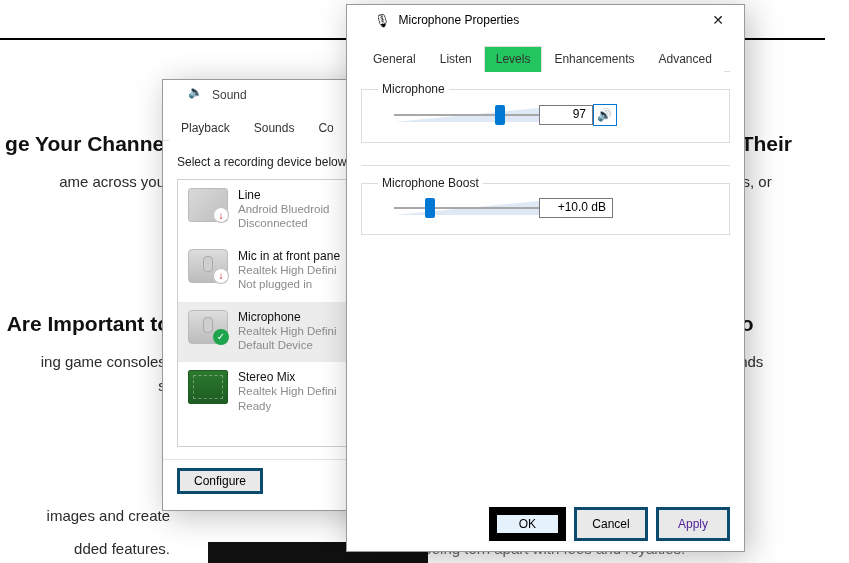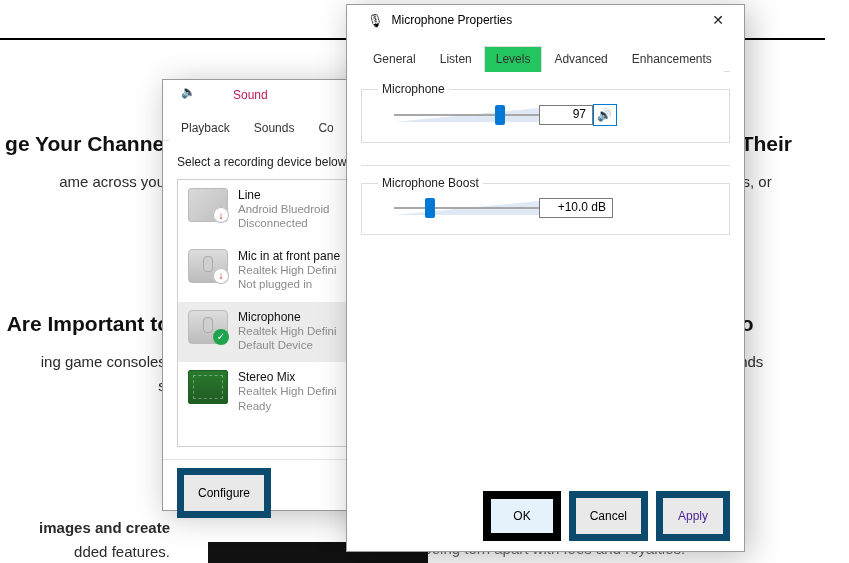--- a/index.html
+++ b/index.html
@@ -12,22 +12,22 @@
   .bg p { font-size: 15px; color: #2b2b2b; margin-top: 15px; line-height: 1.45; }
 
   .bg-col-left { position:absolute; left:0; width:170px; text-align:right; }
   .bg-col-right { position:absolute; right:24px; width:110px; text-align:left; }
 
   .thumb { position:absolute; left:208px; bottom:0; width:220px; height:21px; background:#111; }
 
   
   .win { position:absolute; background:#fff; border:1px solid #9a9a9a; box-shadow: 5px 5px 30px rgba(0,0,0,.25); }
   #sound-win { left:162px; top:79px; width:400px; height:432px; }
-  .titlebar { height:30px; display:flex; align-items:center; padding:0 20px; gap:8px; }
-  .titlebar .title { font-size:12px; color:#be185d;margin-left:28px; }
+  .titlebar { height:30px; display:flex; align-items:center; padding:0 27px; gap:8px; }
+  .titlebar .title { font-size:12px; color:#404040; }
   .speaker-glyph { width:14px; height:14px; position:relative; }
   .speaker-glyph::before { content:"🔈"; font-size:12px; color:#666; position:absolute; left:-2px; top:-3px; }
 
   .tabstrip { display:flex; border-bottom:1px solid #dcdcdc; padding:0 6px; margin-top:4px; }
   .tab { padding:5px 11px 6px; font-size:12px; color:#333; border:1px solid transparent; border-bottom:none; background:#fff; cursor:default; position:relative; top:1px; }
   .tab.active { border-color:#dcdcdc; background:#22c55e; z-index:2; }
   .tab.inactive { background:#fff; }
 
   .inner { padding:10px 14px 12px; }
   .instr { font-size:12px; color:#222; margin:4px 0 10px; }
@@ -36,21 +36,21 @@
   .dev { display:flex; gap:10px; align-items:flex-start; padding:8px 10px 10px; }
   .dev.sel { background:#ececec; }
   .dev-icon { width:40px; height:34px; position:relative; flex:none; }
   .dev-texts { display:flex; flex-direction:column; }
   .dev-name { font-size:12px; color:#111; }
   .dev-sub { font-size:11.5px; color:#8b8b8b; line-height:1.25; }
   .badge { position:absolute; right:-2px; bottom:-2px; width:16px; height:16px; border-radius:50%; background:#fff; box-shadow:0 0 0 1px #bbb inset; display:flex; align-items:center; justify-content:center; font-size:10px; }
   .badge.down { color:#d40000; }
   .badge.ok { background:#1ea44c; color:#fff; box-shadow:none; }
 
-  .btn { background:#e9e9e9; border:7px solid #0c4a6e; padding:11px 14px; font-size:12px; cursor:default; }
+  .btn { background:#e9e9e9; border:3px solid #0c4a6e; padding:3px 14px; font-size:12px; cursor:default; }
   .btn.primary { border:8px solid #000000; background:#e5f1fb; padding:2px 22px; }
   .btn.disabled { color:#4c1d95; }
 
   .sound-footer { display:flex; justify-content:space-between; padding:8px 14px; border-top:1px solid #e3e3e3; }
 
   
   .ic-line { background:linear-gradient(135deg,#d9d9d9,#bfbfbf); border:1px solid #bbb; border-radius:3px; }
   .ic-mic  { background:linear-gradient(#ddd,#bcbcbc); border:1px solid #bbb; border-radius:4px; }
   .ic-mic::after { content:""; position:absolute; left:50%; top:6px; width:8px; height:14px; background:#cfcfcf; border:1px solid #aaa; border-radius:4px; transform:translateX(-50%); }
   .ic-board { background:linear-gradient(#2a7a2e,#1e5b22); border:1px solid #1e5b22; border-radius:2px; }
@@ -90,22 +90,22 @@
   <div class="bg-col-left" style="top:100px;">
     <h2>ge Your Channel</h2>
     <p>ame across your</p>
   </div>
   <div class="bg-col-left" style="top:280px;">
     <h2>Are Important to</h2>
     <p>ing game consoles.</p>
     <p style="margin-top:2px;">s.</p>
   </div>
   <div class="bg-col-left" style="top:505px;">
-    <p style="margin-top:12px;font-weight:bold;">images and create</p>
-    <p style="margin-top:2px;">dded features.</p>
+    <p style="margin-top:0;">images and create</p>
+    <p style="margin-top:11px;">dded features.</p>
   </div>
   <div class="bg-col-right" style="top:100px;">
     <h2>ut Their</h2>
     <p>ost is, or</p>
   </div>
   <div class="bg-col-right" style="top:280px;">
     <h2>d to</h2>
     <p>sounds</p>
   </div>
   <div class="bg-col-right" style="top:465px;">
@@ -181,22 +181,22 @@
       <span style="font-size:12px;">Microphone Properties</span>
     </div>
     <div class="close-x">✕</div>
   </div>
 
   <div class="body-pad">
     <div class="tabstrip" style="padding:0;">
       <div class="tab inactive">General</div>
       <div class="tab inactive">Listen</div>
       <div class="tab active">Levels</div>
+      <div class="tab inactive">Enhancements</div>
       <div class="tab inactive">Advanced</div>
-      <div class="tab inactive">Enhancements</div>
     </div>
 
     <fieldset>
       <legend>Microphone</legend>
       <div class="slider-row">
         <div id="slider1" class="track-wrap">
           <div class="track-tri"></div>
             <div class="track-line"></div>
             <div class="thumb-sl"></div>
         </div>

